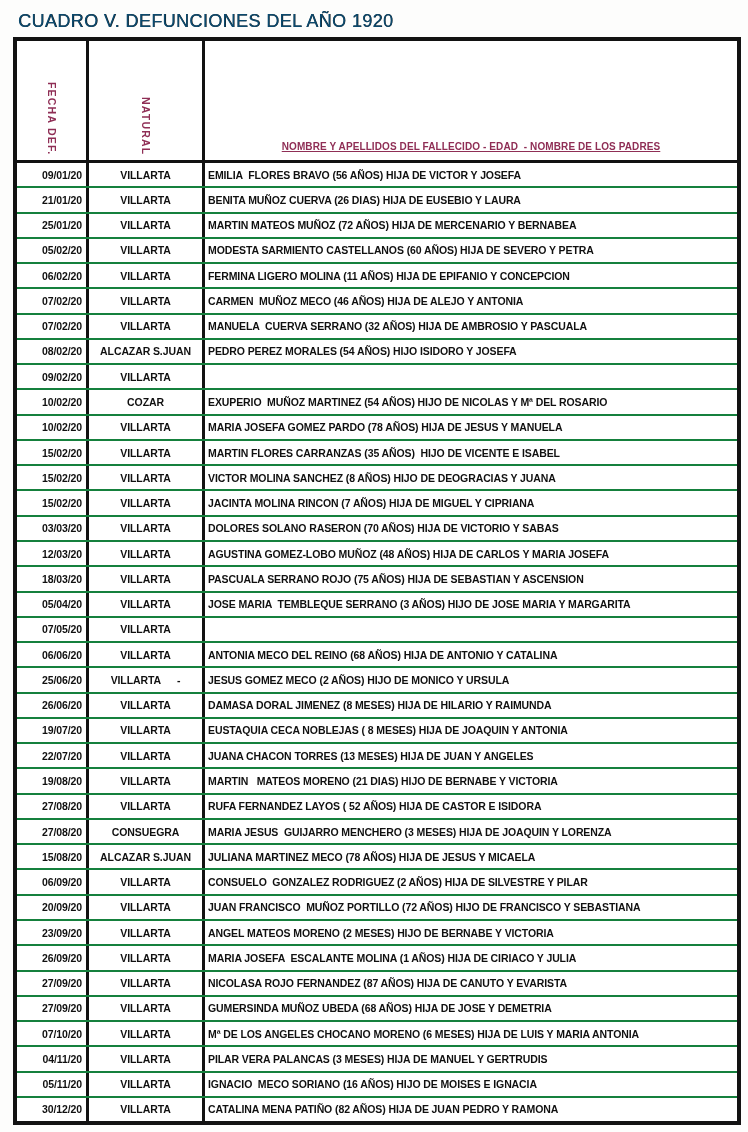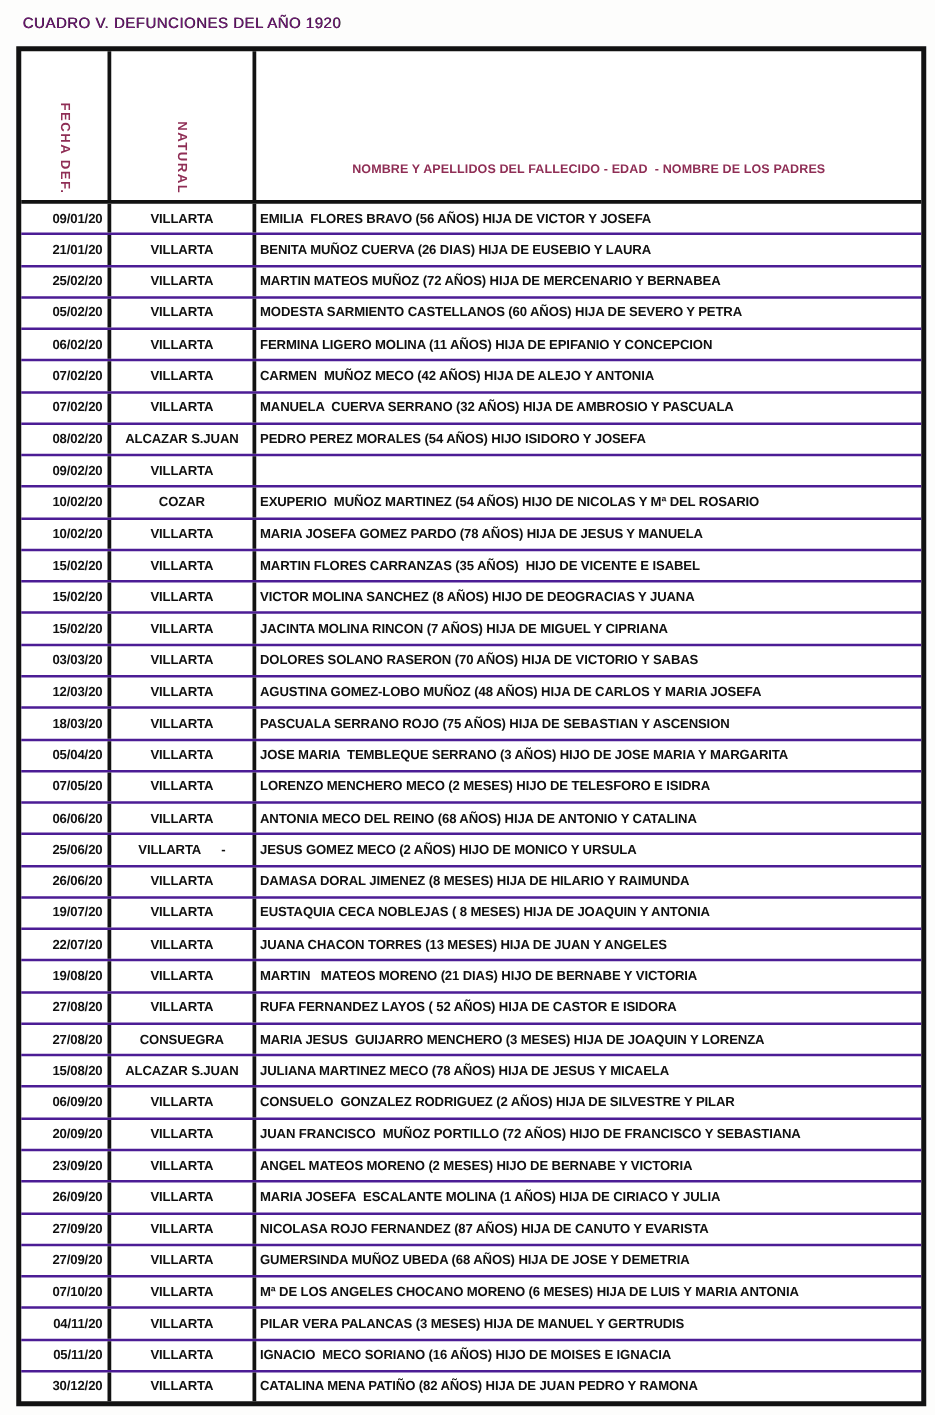--- a/index.html
+++ b/index.html
@@ -9,23 +9,23 @@
     font-family: "Liberation Sans", sans-serif;
     overflow: hidden;
     position: relative;
   }
   .page { position: absolute; inset: 0; }
 
   .doc-title {
     position: absolute;
     left: 18px;
     top: 11px;
-    font-size: 12px;
+    font-size: 18px;
     font-weight: 400;
-    color: #701a75;
+    color: #0c4a6e;
     letter-spacing: 0.4px;
     text-shadow: 0.4px 0 0 #161616;
     white-space: pre;
   }
 
   .table {
     position: absolute;
     left: 13px;
     top: 37px;
     width: 728px;
@@ -43,21 +43,21 @@
     flex: none;
   }
   .tbody {
     flex: 1;
     display: flex;
     flex-direction: column;
   }
   .trow {
     flex: 1;
     display: flex;
-    border-bottom: 2px solid #4c1d95;
+    border-bottom: 2px solid #15803d;
   }
   .trow:last-child { border-bottom: none; }
 
   .c-fecha  { width: 72px;  border-right: 3px solid #121212; flex: none; }
   .c-natural{ width: 116px; border-right: 3px solid #121212; flex: none; }
   .c-nombre { flex: 1; }
 
   .hcell {
     display: flex;
     justify-content: center;
@@ -70,23 +70,24 @@
     font-size: 10.5px;
     letter-spacing: 1.2px;
     padding-bottom: 5px;
     white-space: pre;
   }
   .hlabel {
     color: var(--maroon, #8f2e55);
     font-weight: 700;
     font-size: 10px;
     letter-spacing: 0.1px;
-    padding-bottom: 19px;
+    padding-bottom: 8px;
     white-space: pre;
     text-align: center;
+    text-decoration: underline;
   }
 
   .cell {
     display: flex;
     align-items: center;
     font-weight: 700;
     font-size: 10.5px;
     color: #101010;
     letter-spacing: -0.1px;
     overflow: hidden;
@@ -124,41 +125,41 @@
     <div class="cell c-nombre">EMILIA  FLORES BRAVO (56 AÑOS) HIJA DE VICTOR Y JOSEFA</div>
   </div>
 
   <div class="trow">
     <div class="cell c-fecha">21/01/20</div>
     <div class="cell c-natural">VILLARTA</div>
     <div class="cell c-nombre">BENITA MUÑOZ CUERVA (26 DIAS) HIJA DE EUSEBIO Y LAURA</div>
   </div>
 
   <div class="trow">
-    <div class="cell c-fecha">25/02/20</div>
+    <div class="cell c-fecha">25/01/20</div>
     <div class="cell c-natural">VILLARTA</div>
     <div class="cell c-nombre">MARTIN MATEOS MUÑOZ (72 AÑOS) HIJA DE MERCENARIO Y BERNABEA</div>
   </div>
 
   <div class="trow">
     <div class="cell c-fecha">05/02/20</div>
     <div class="cell c-natural">VILLARTA</div>
     <div class="cell c-nombre">MODESTA SARMIENTO CASTELLANOS (60 AÑOS) HIJA DE SEVERO Y PETRA</div>
   </div>
 
   <div class="trow">
     <div class="cell c-fecha">06/02/20</div>
     <div class="cell c-natural">VILLARTA</div>
     <div class="cell c-nombre">FERMINA LIGERO MOLINA (11 AÑOS) HIJA DE EPIFANIO Y CONCEPCION</div>
   </div>
 
   <div class="trow">
     <div class="cell c-fecha">07/02/20</div>
     <div class="cell c-natural">VILLARTA</div>
-    <div class="cell c-nombre">CARMEN  MUÑOZ MECO (42 AÑOS) HIJA DE ALEJO Y ANTONIA</div>
+    <div class="cell c-nombre">CARMEN  MUÑOZ MECO (46 AÑOS) HIJA DE ALEJO Y ANTONIA</div>
   </div>
 
   <div class="trow">
     <div class="cell c-fecha">07/02/20</div>
     <div class="cell c-natural">VILLARTA</div>
     <div class="cell c-nombre">MANUELA  CUERVA SERRANO (32 AÑOS) HIJA DE AMBROSIO Y PASCUALA</div>
   </div>
 
   <div class="trow">
     <div class="cell c-fecha">08/02/20</div>
@@ -221,21 +222,20 @@
 
   <div class="trow">
     <div class="cell c-fecha">05/04/20</div>
     <div class="cell c-natural">VILLARTA</div>
     <div class="cell c-nombre">JOSE MARIA  TEMBLEQUE SERRANO (3 AÑOS) HIJO DE JOSE MARIA Y MARGARITA</div>
   </div>
 
   <div class="trow">
     <div class="cell c-fecha">07/05/20</div>
     <div class="cell c-natural">VILLARTA</div>
-    <div class="cell c-nombre">LORENZO MENCHERO MECO (2 MESES) HIJO DE TELESFORO E ISIDRA</div>
   </div>
 
   <div class="trow">
     <div class="cell c-fecha">06/06/20</div>
     <div class="cell c-natural">VILLARTA</div>
     <div class="cell c-nombre">ANTONIA MECO DEL REINO (68 AÑOS) HIJA DE ANTONIO Y CATALINA</div>
   </div>
 
   <div class="trow">
     <div class="cell c-fecha">25/06/20</div>

